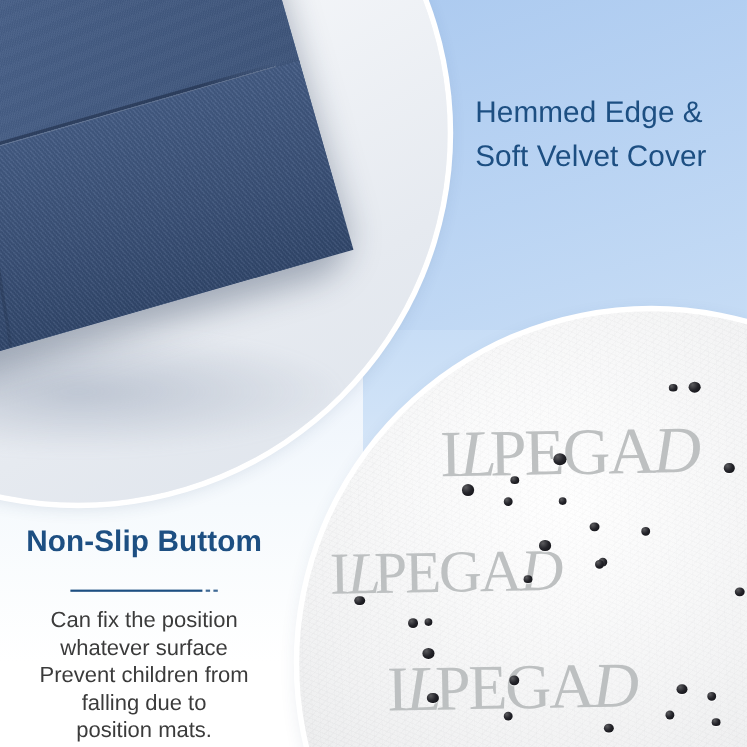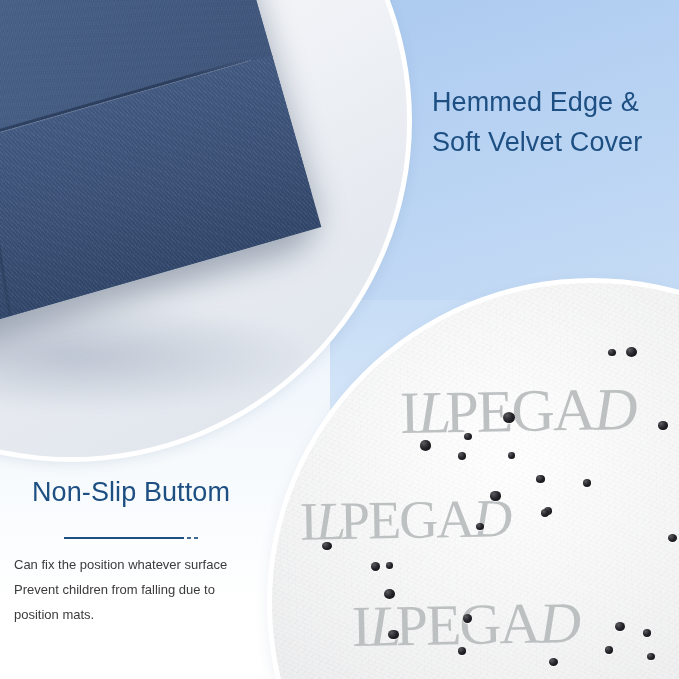--- a/index.html
+++ b/index.html
@@ -101,29 +101,29 @@
   .headline{
     position:absolute;left:432px;top:82px;width:250px;
     color:#1d4f82;font-size:27px;line-height:40px;font-weight:400;
     letter-spacing:.1px;text-align:left;
   }
   .headline .hl-line{display:block;white-space:nowrap;}
 
   
   .feature{position:absolute;left:0px;top:476px;width:262px;}
   .feature-title{
-    color:#1d4f82;font-size:27px;line-height:32px;font-weight:400;
+    color:#1d4f82;font-size:27px;line-height:32px;font-weight:700;
     letter-spacing:.1px;text-align:center;white-space:nowrap;
   }
   .divider{position:relative;height:10px;margin:20px 0 14px 0;text-align:center;}
   .divider .rule{display:inline-block;width:120px;height:2px;background:#1d4f82;vertical-align:middle;}
   .divider .tick{display:inline-block;width:4px;height:2px;background:#1d4f82;
     vertical-align:middle;margin-left:3px;opacity:.85;}
   .feature-body{
-    color:#3b3b3b;font-size:13px;line-height:25px;padding:0 14px;
+    color:#3b3b3b;font-size:20px;line-height:25px;text-align:center;padding:0 14px;
   }
   .feature-body p{margin:0;}
 </style>
 </head>
 <body>
 
 <div id="stage">
 
   <div class="bg-base"></div>
   <div class="bg-topright-wash"></div>

